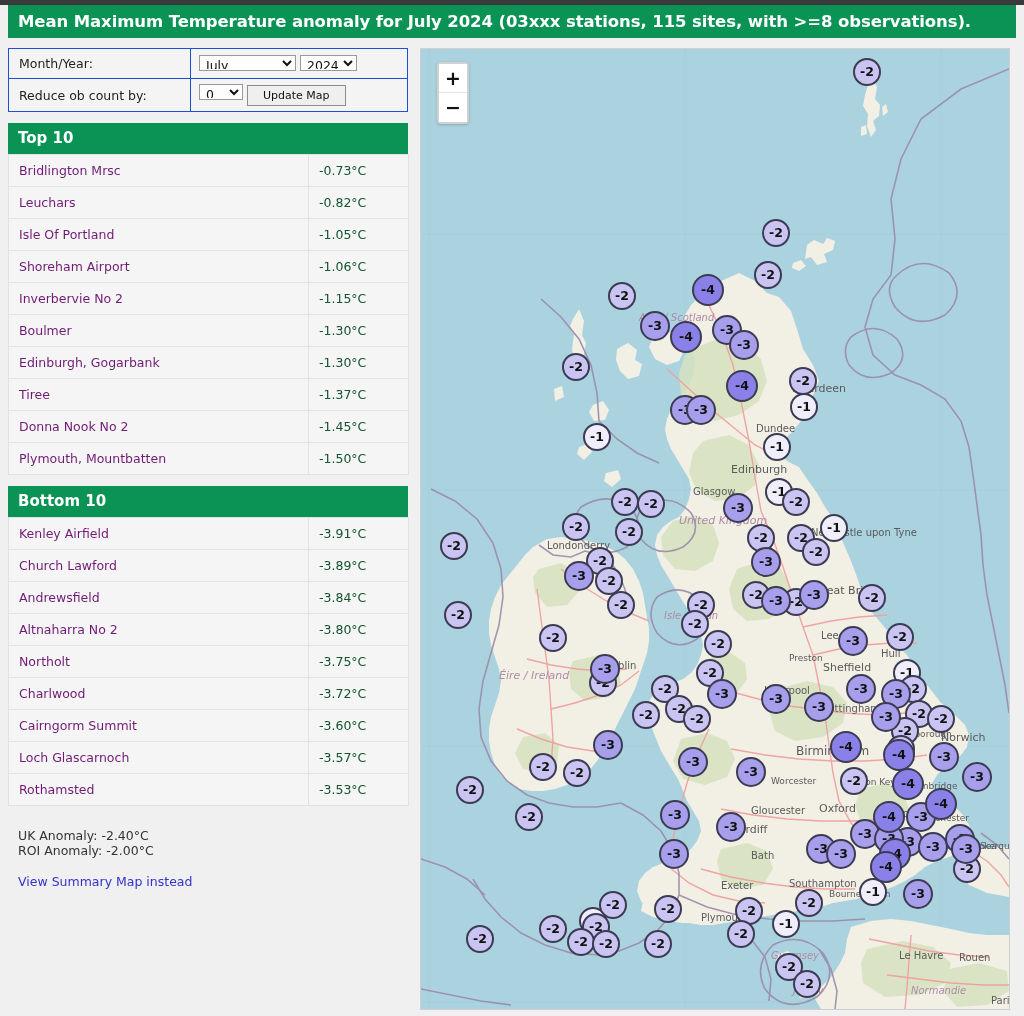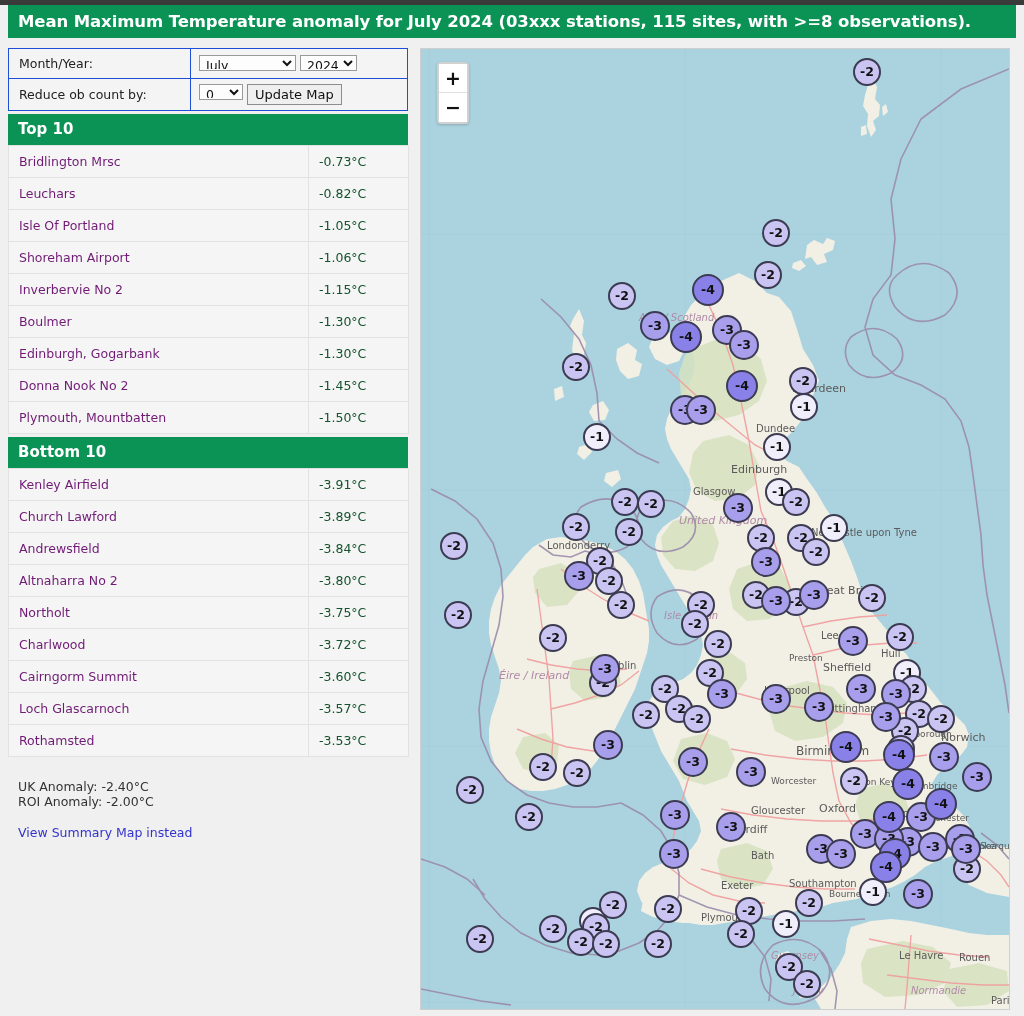--- a/index.html
+++ b/index.html
@@ -65,31 +65,31 @@
     background: #fdfdfd;
     color: #111;
     height: 16px;
   }
   select#month-select { width: 97px; }
   select#year-select { width: 57px; }
   select#reduce-select { width: 44px; }
 
   button.ui-button {
     font-family: "DejaVu Sans", "Liberation Sans", sans-serif;
-    font-size: 13px;
-    padding: 2px 7px;
+    font-size: 11px;
+    padding: 2px 15px;
     border: 1px solid #8d8d8d;
     background: #efefef;
     color: #111;
     height: 21px;
     cursor: pointer;
   }
 
   
-  .rank-block { margin-top: 3px; width: 400px; }
+  .rank-block { margin-top: 11px; width: 400px; }
   .rank-header {
     background: #0a9355;
     color: #fff;
     font-size: 15px;
     font-weight: bold;
     padding: 7px 10px;
     line-height: 17px;
   }
   table.rank-table {
     border-collapse: collapse;
@@ -228,20 +228,24 @@
               <td class="site">Inverbervie No 2</td>
               <td class="val">-1.15°C</td>
             </tr>
             <tr>
               <td class="site">Boulmer</td>
               <td class="val">-1.30°C</td>
             </tr>
             <tr>
               <td class="site">Edinburgh, Gogarbank</td>
               <td class="val">-1.30°C</td>
+            </tr>
+            <tr>
+              <td class="site">Tiree</td>
+              <td class="val">-1.37°C</td>
             </tr>
             <tr>
               <td class="site">Donna Nook No 2</td>
               <td class="val">-1.45°C</td>
             </tr>
             <tr>
               <td class="site">Plymouth, Mountbatten</td>
               <td class="val">-1.50°C</td>
             </tr>
           </tbody>

